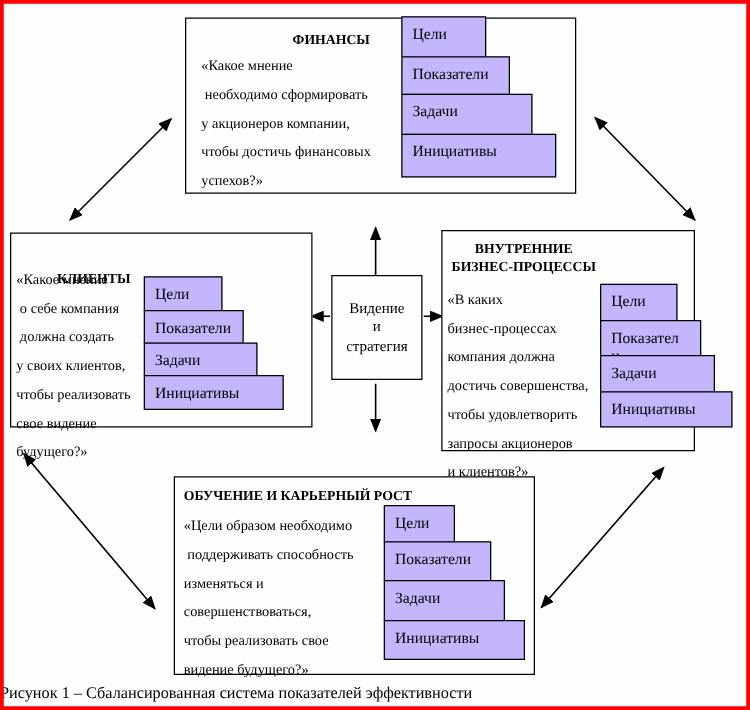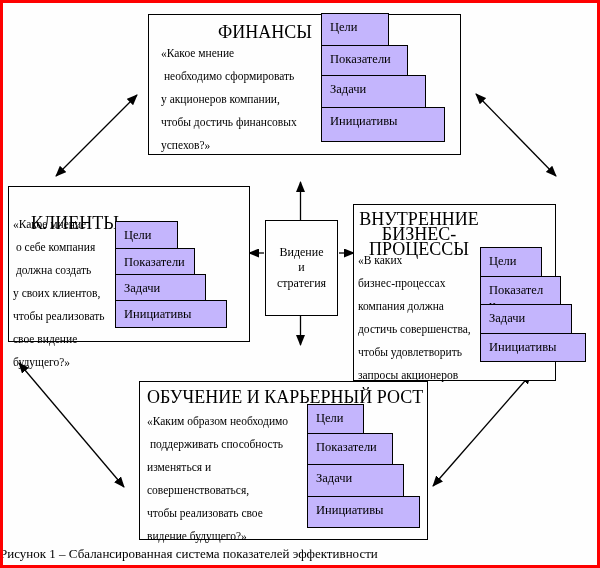--- a/index.html
+++ b/index.html
@@ -18,27 +18,27 @@
     z-index:10;
   }
   .panel{
     position:absolute;
     border:1px solid #000;
     background:#fefefe;
     box-sizing:border-box;
   }
   .p-fin{left:148px;top:14px;width:313px;height:141px;}
   .p-cli{left:8px;top:186px;width:242px;height:156px;}
-  .p-int{left:353px;top:204px;width:203px;height:177px;}
+  .p-int{left:353px;top:184px;width:203px;height:177px;}
   .p-lea{left:139px;top:381px;width:289px;height:159px;}
 
   .ptitle{
     position:absolute;
-    font-weight:normal;
-    font-size:18px;
+    font-weight:bold;
+    font-size:11px;
     line-height:15px;
     white-space:pre-wrap;
   }
   .t-fin{left:0;top:10px;width:232px;text-align:center;}
   .t-cli{left:0;top:9px;width:132px;text-align:center;margin-top:20px;}
   .t-int{left:0;top:7px;width:130px;text-align:center;}
   .t-lea{left:7px;top:8px;}
 
   .q{
     position:absolute;
@@ -82,21 +82,21 @@
   .s-int .step:nth-of-type(3){width:92px;height:30px;}
   .s-int .step:nth-of-type(4){width:106px;height:29px;}
 
   .s-lea .step:nth-of-type(1){width:57px;height:30px;}
   .s-lea .step:nth-of-type(2){width:86px;height:32px;}
   .s-lea .step:nth-of-type(3){width:97px;height:33px;}
   .s-lea .step:nth-of-type(4){width:113px;height:32px;}
 
   .center-box{
     position:absolute;
-    left:265px;top:220px;width:73px;height:96px;
+    left:265px;top:220px;width:73px;height:84px;
     border:1px solid #000;
     background:#fefefe;
     box-sizing:border-box;
     display:flex;align-items:center;justify-content:center;
     text-align:center;
     font-size:12px;line-height:15.5px;
     white-space:pre-wrap;
   }
   .caption{
     position:absolute;
@@ -177,21 +177,21 @@
       <div class="step">Цели</div>
       <div class="step">Показател
 и</div>
       <div class="step">Задачи</div>
       <div class="step">Инициативы</div>
     </div>
   </div>
 
   <div class="panel p-lea">
     <div class="ptitle t-lea">ОБУЧЕНИЕ И КАРЬЕРНЫЙ РОСТ</div>
-    <div class="q q-lea">«Каким образом необходимо
+    <div class="q q-lea">«Цели образом необходимо
  поддерживать способность
 изменяться и
 совершенствоваться,
 чтобы реализовать свое
 видение будущего?»</div>
     <div class="stairs s-lea">
       <div class="step">Цели</div>
       <div class="step">Показатели</div>
       <div class="step">Задачи</div>
       <div class="step">Инициативы</div>

